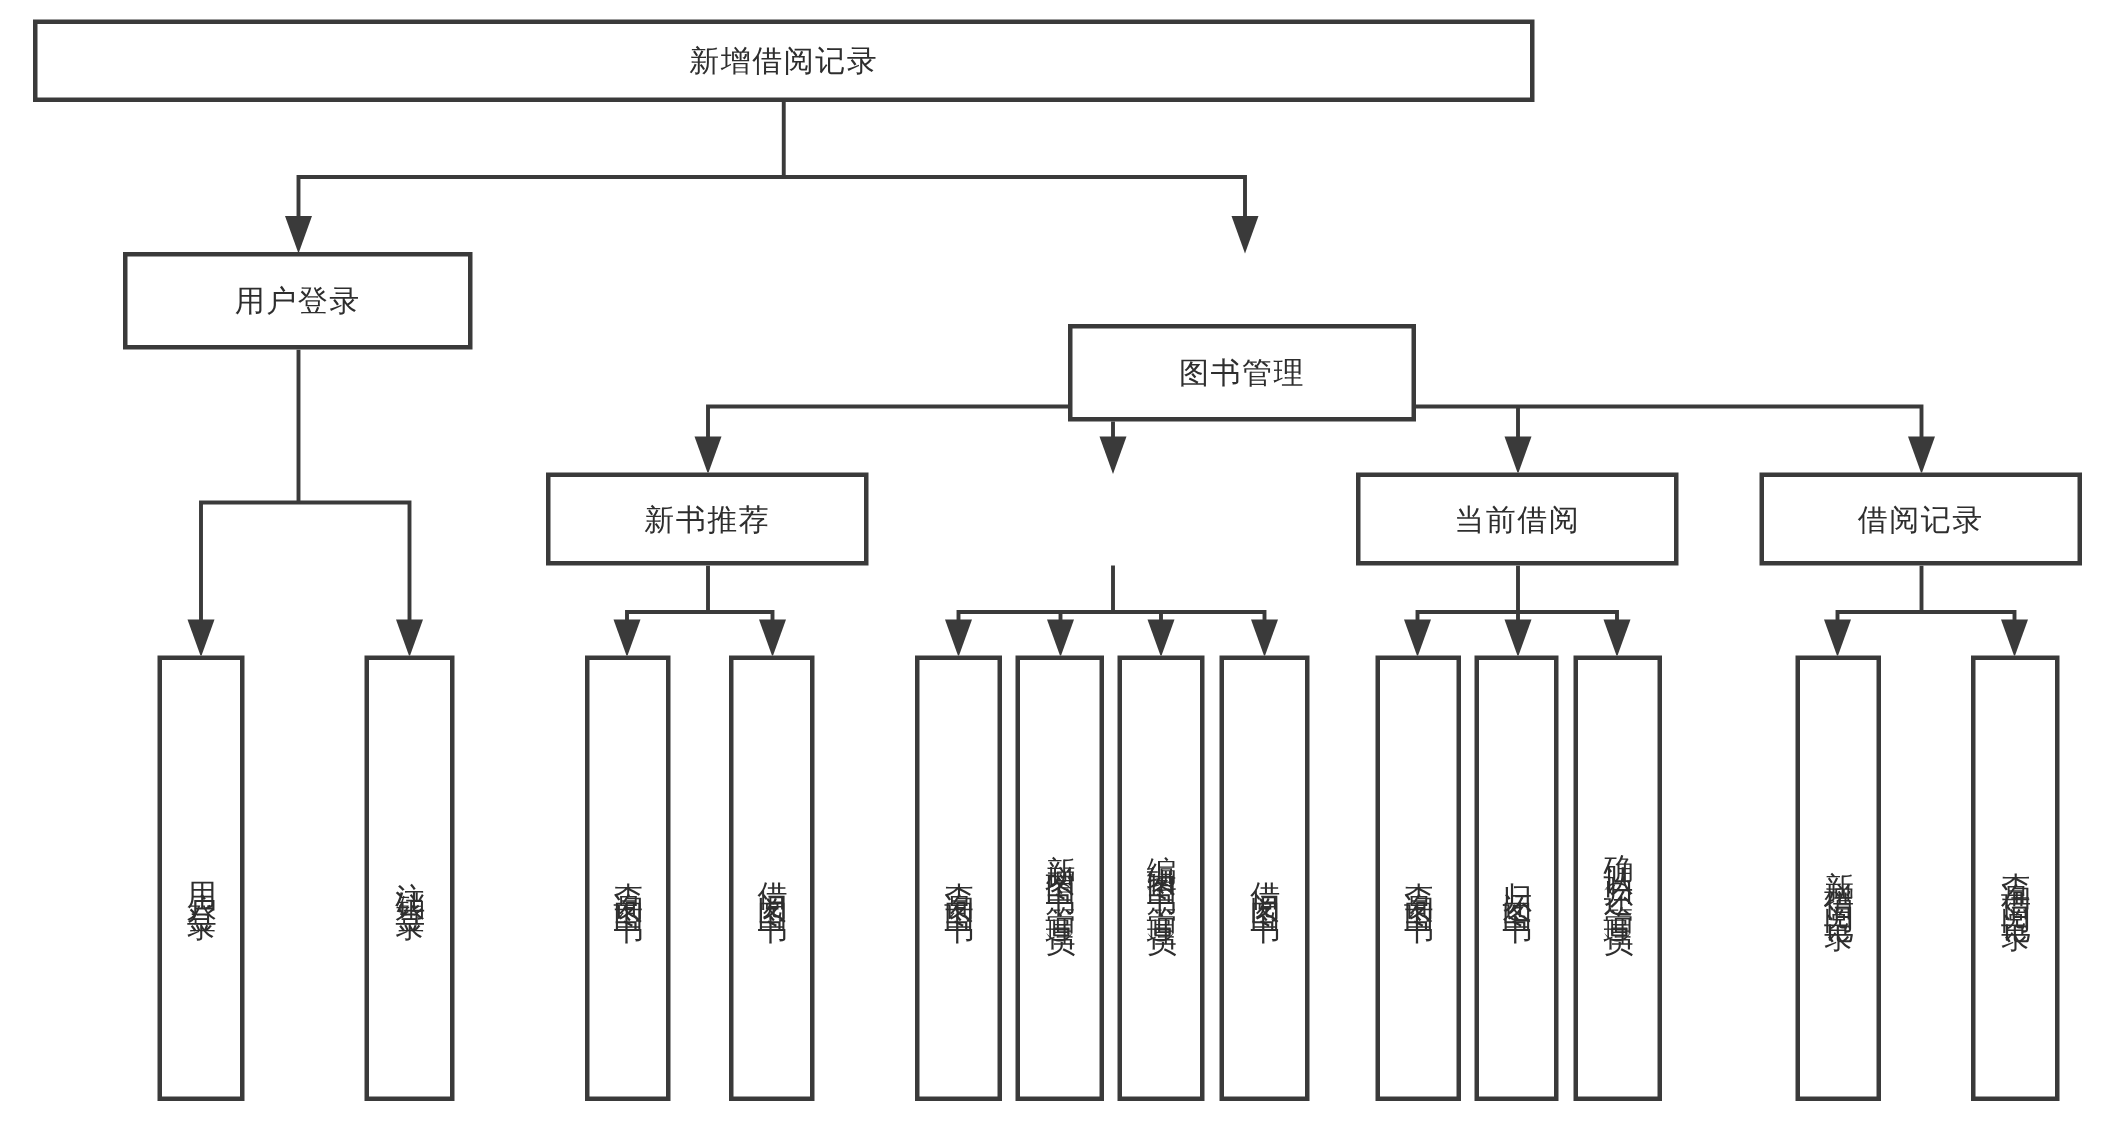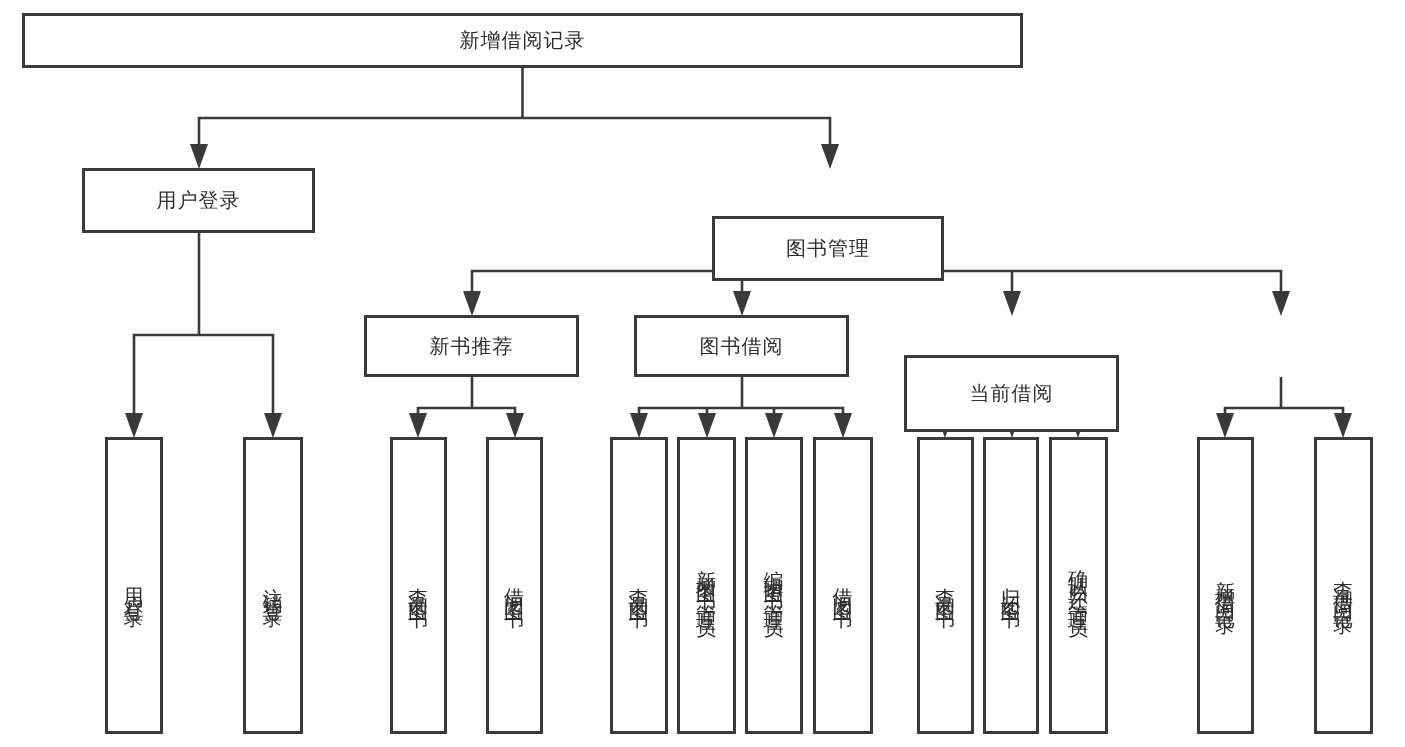--- a/index.html
+++ b/index.html
@@ -117,25 +117,25 @@
   <div class="box hbox" style="left:82px; top:168px; width:233px; height:65px;">
     <span>用户登录</span>
   </div>
   <div class="box hbox" style="left:712px; top:168px; width:232px; height:65px;margin-top:48px;">
     <span>图书管理</span>
   </div>
 
   <div class="box hbox" style="left:364px; top:315px; width:215px; height:62px;">
     <span>新书推荐</span>
   </div>
-  <div class="box hbox" style="left:634px; top:315px; width:215px; height:62px;">
-    <span>图书借阅</span>
+  <div class="box hbox" style="left:904px; top:315px; width:215px; height:62px;">
+    <span>当前借阅</span>
   </div>
-  <div class="box hbox" style="left:904px; top:315px; width:215px; height:77px;margin-top:40px;">
-    <span>当前借阅</span>
+  <div class="box hbox" style="left:1173px; top:315px; width:215px; height:62px;">
+    <span>借阅记录</span>
   </div>
 
   <div class="box leaf" style="left:105px; top:437px; width:58px; height:297px;">
     <span class="vtext">用户登录</span>
   </div>
   <div class="box leaf" style="left:243px; top:437px; width:60px; height:297px;">
     <span class="vtext">注销登录</span>
   </div>
 
   <div class="box leaf" style="left:390px; top:437px; width:57px; height:297px;">

